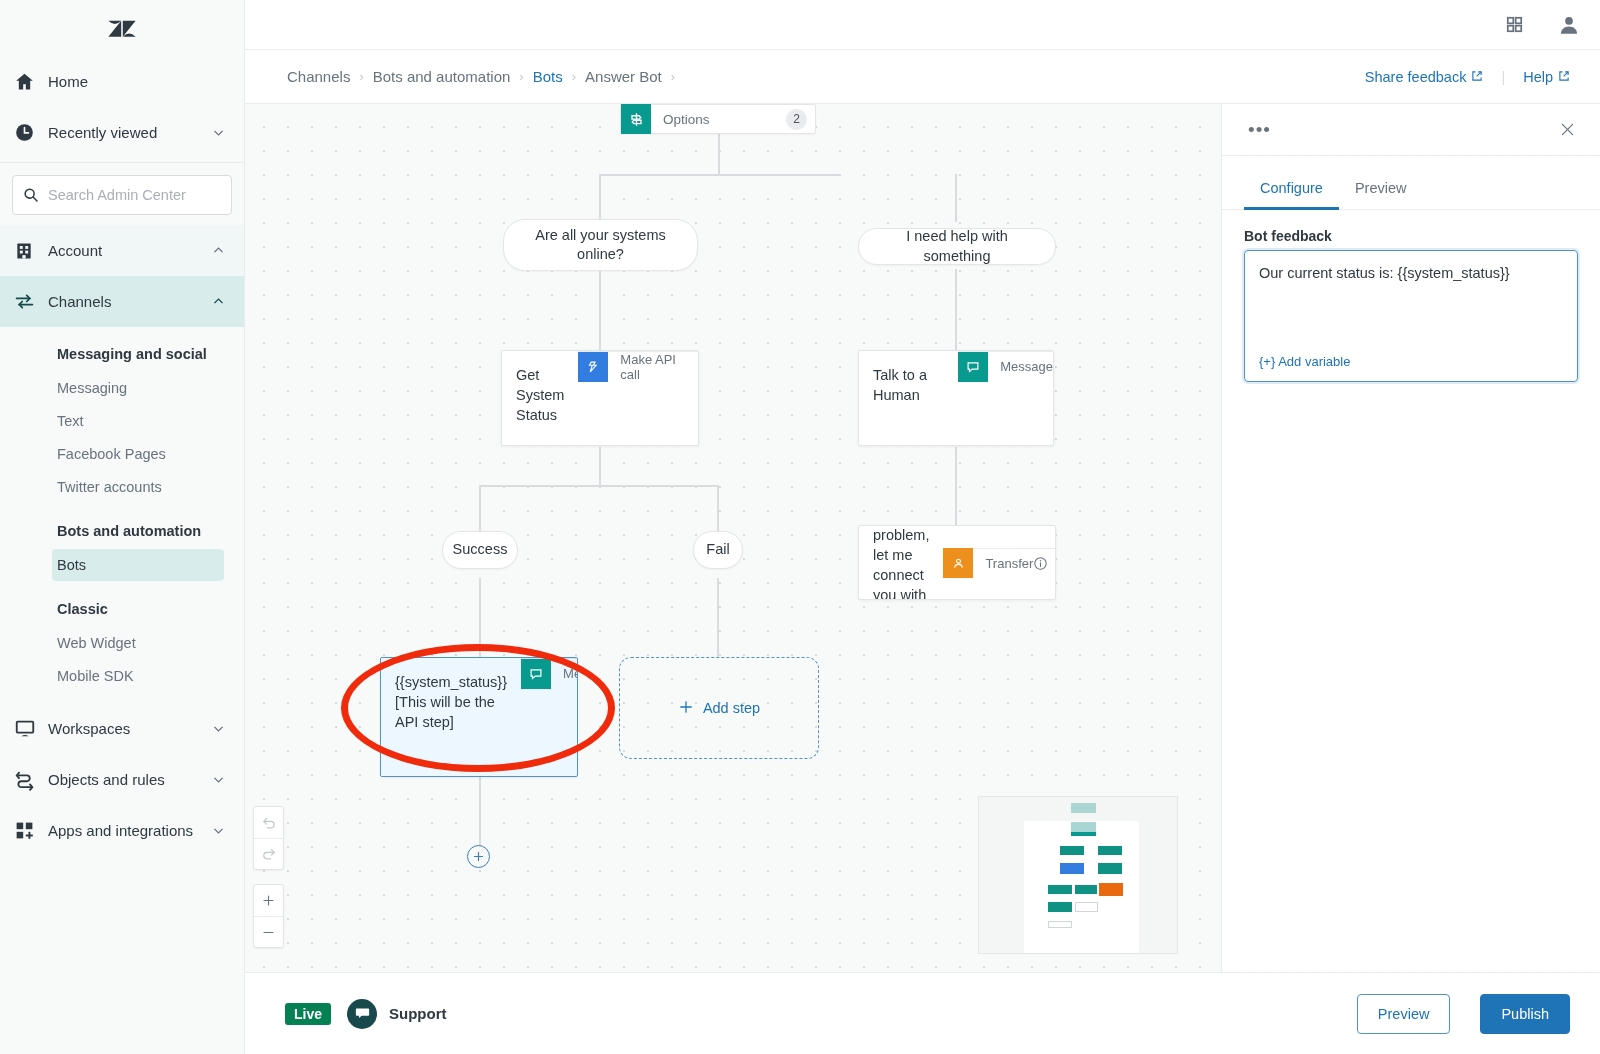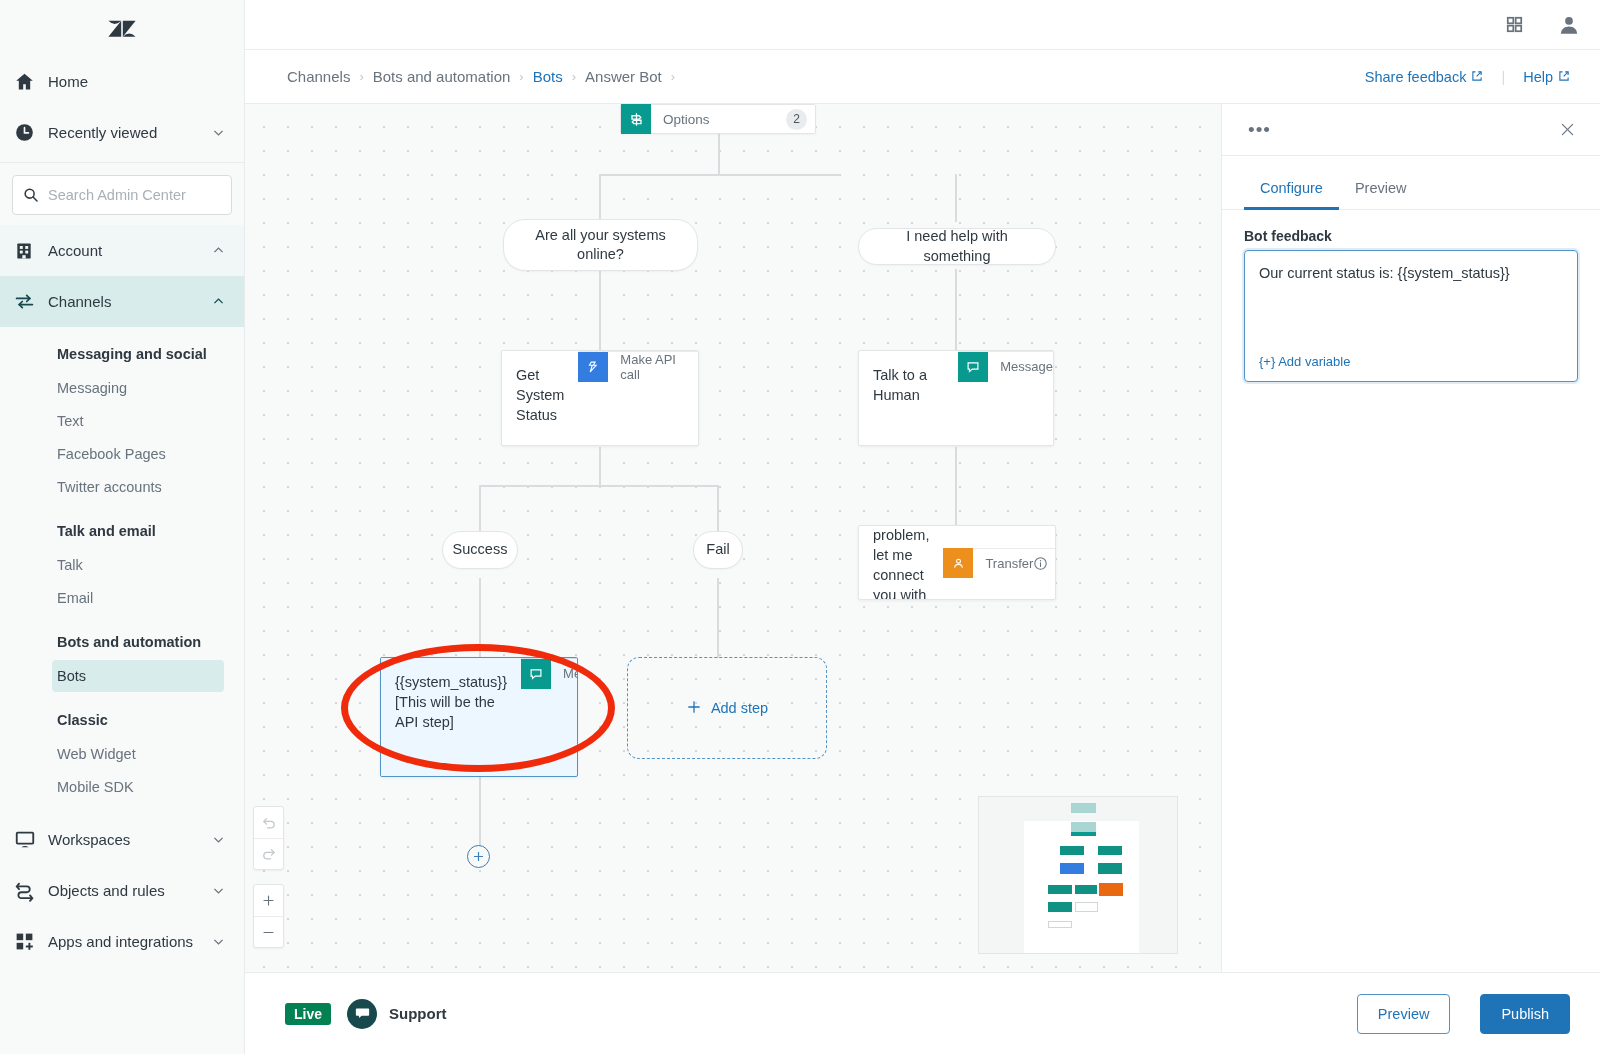--- a/index.html
+++ b/index.html
@@ -138,21 +138,21 @@
   .card .foot .ft-lbl { flex: 1; font-size: 13px; color: #68737d; padding-left: 12px; }
   .card .foot .info { margin-right: 8px; color: #68737d; display: flex; }
 
   .card.selected { border: 1px solid #5293c7; background: #edf7ff; }
   .card.selected .body { background: #edf7ff; }
   .card.selected .foot { background: #edf7ff; border-top-color: #cfe2f2; }
 
   .addstep {
     border: 1px dashed #5293c7; border-radius: 12px; background: transparent;
     display: flex; align-items: center; justify-content: center;
-    gap: 9px; color: #1f73b7; font-size: 14.5px; cursor: pointer; margin-left: 8px;
+    gap: 9px; color: #1f73b7; font-size: 14.5px; cursor: pointer;
   }
 
   .plus-circle {
     width: 23px; height: 23px; border-radius: 50%;
     border: 1.6px solid #3a7fba; color: #3a7fba;
     display: flex; align-items: center; justify-content: center;
     font-size: 17px; line-height: 1; cursor: pointer; background: #f8f9f9;
   }
 
   .highlight-ellipse {
@@ -324,25 +324,20 @@
     </div>
 
     <div class="sub-group">
       <div class="sub-head">Messaging and social</div>
       <div class="sub-item">Messaging</div>
       <div class="sub-item">Text</div>
       <div class="sub-item">Facebook Pages</div>
       <div class="sub-item">Twitter accounts</div>
     </div>
 
-    <div class="sub-group">
-      <div class="sub-head">Talk and email</div>
-      <div class="sub-item">Talk</div>
-      <div class="sub-item">Email</div>
-    </div>
 
     <div class="sub-group">
       <div class="sub-head">Bots and automation</div>
       <div class="sub-item sel">Bots</div>
     </div>
 
     <div class="sub-group">
       <div class="sub-head">Classic</div>
       <div class="sub-item">Web Widget</div>
       <div class="sub-item">Mobile SDK</div>

